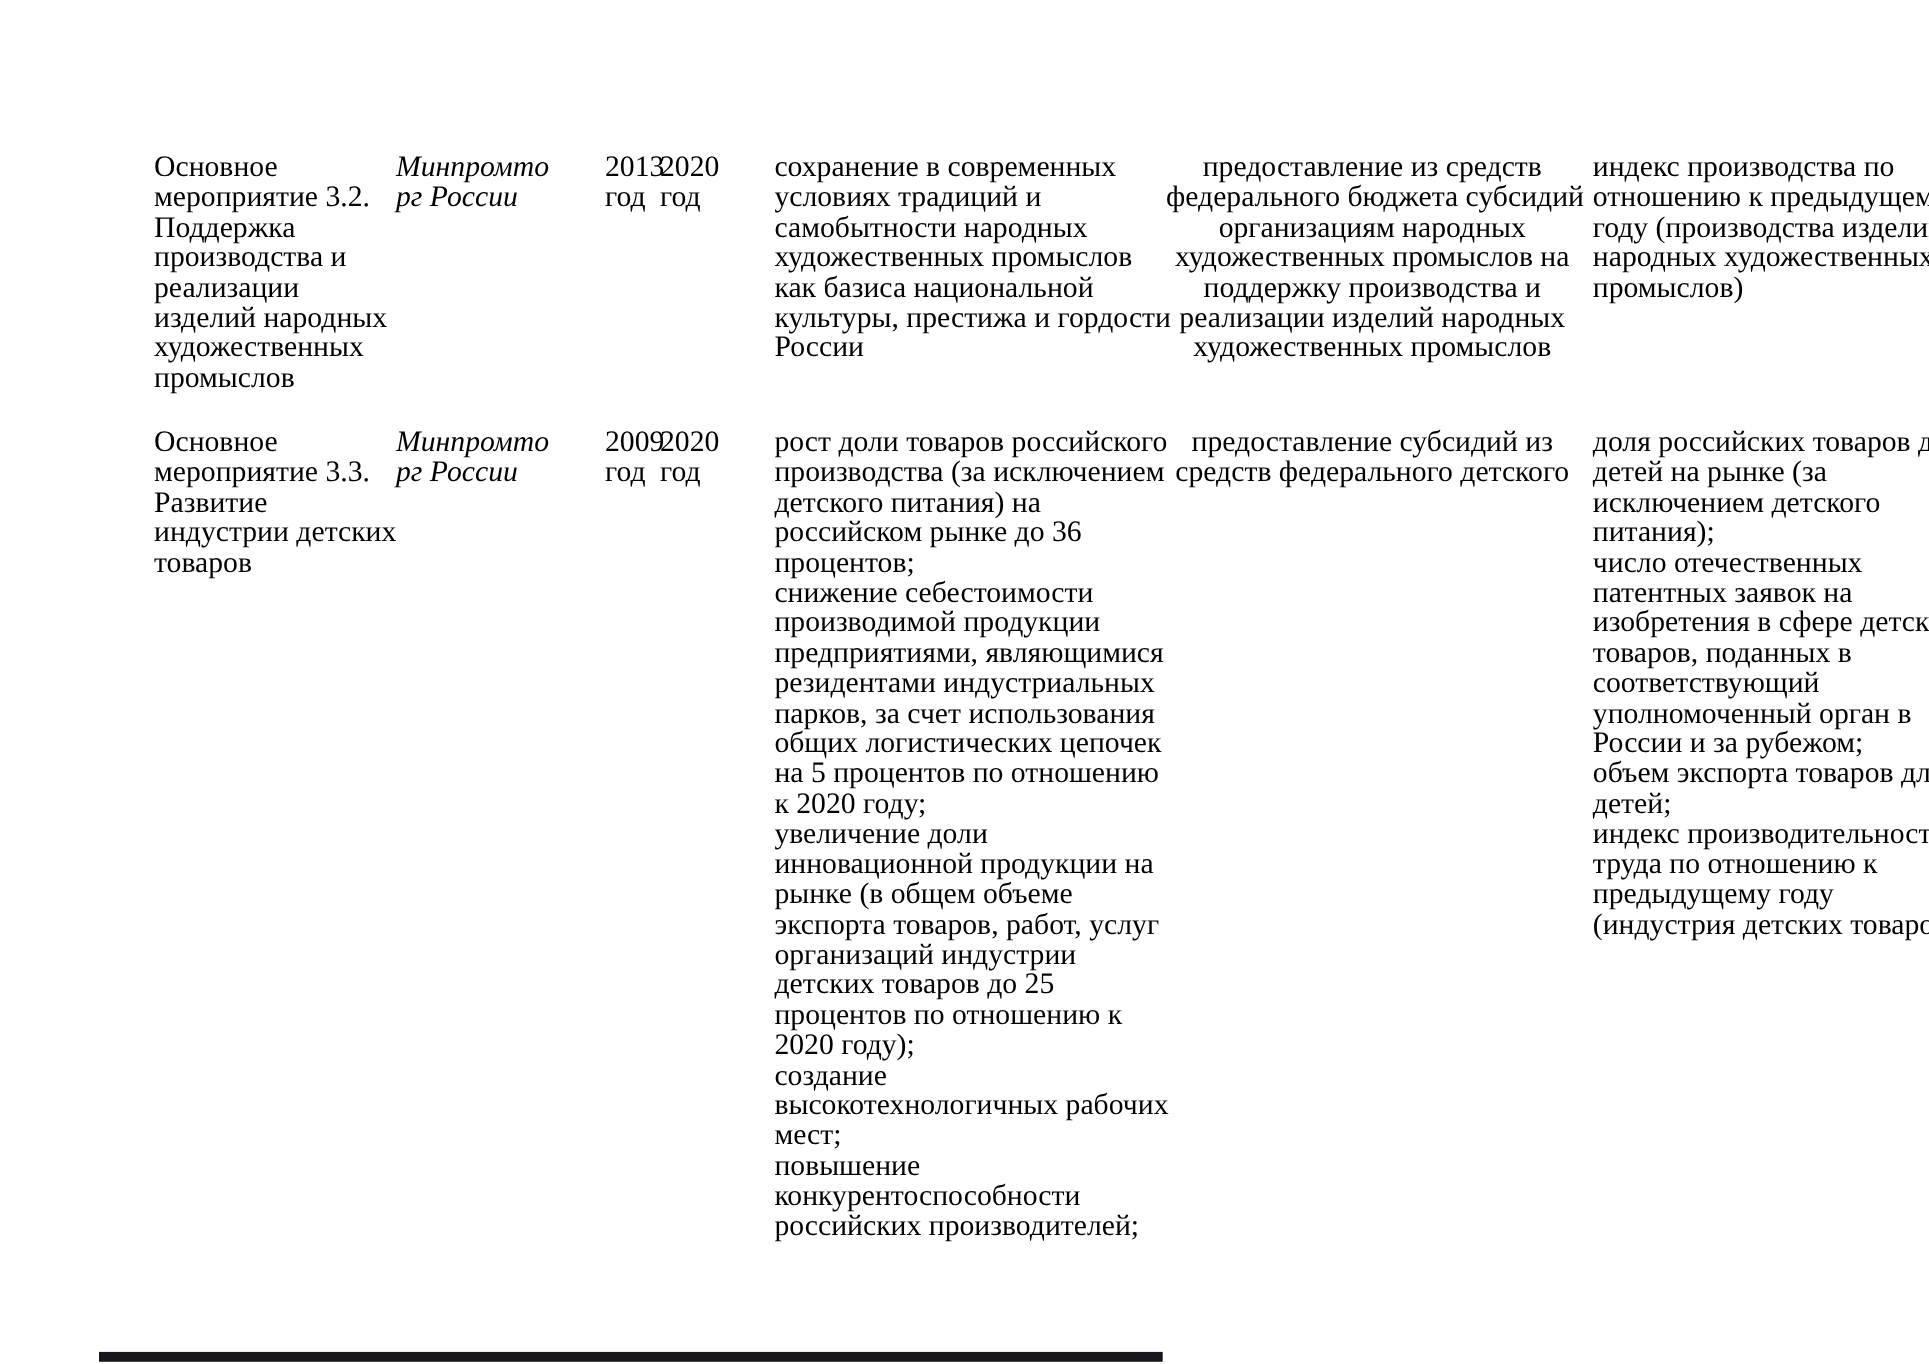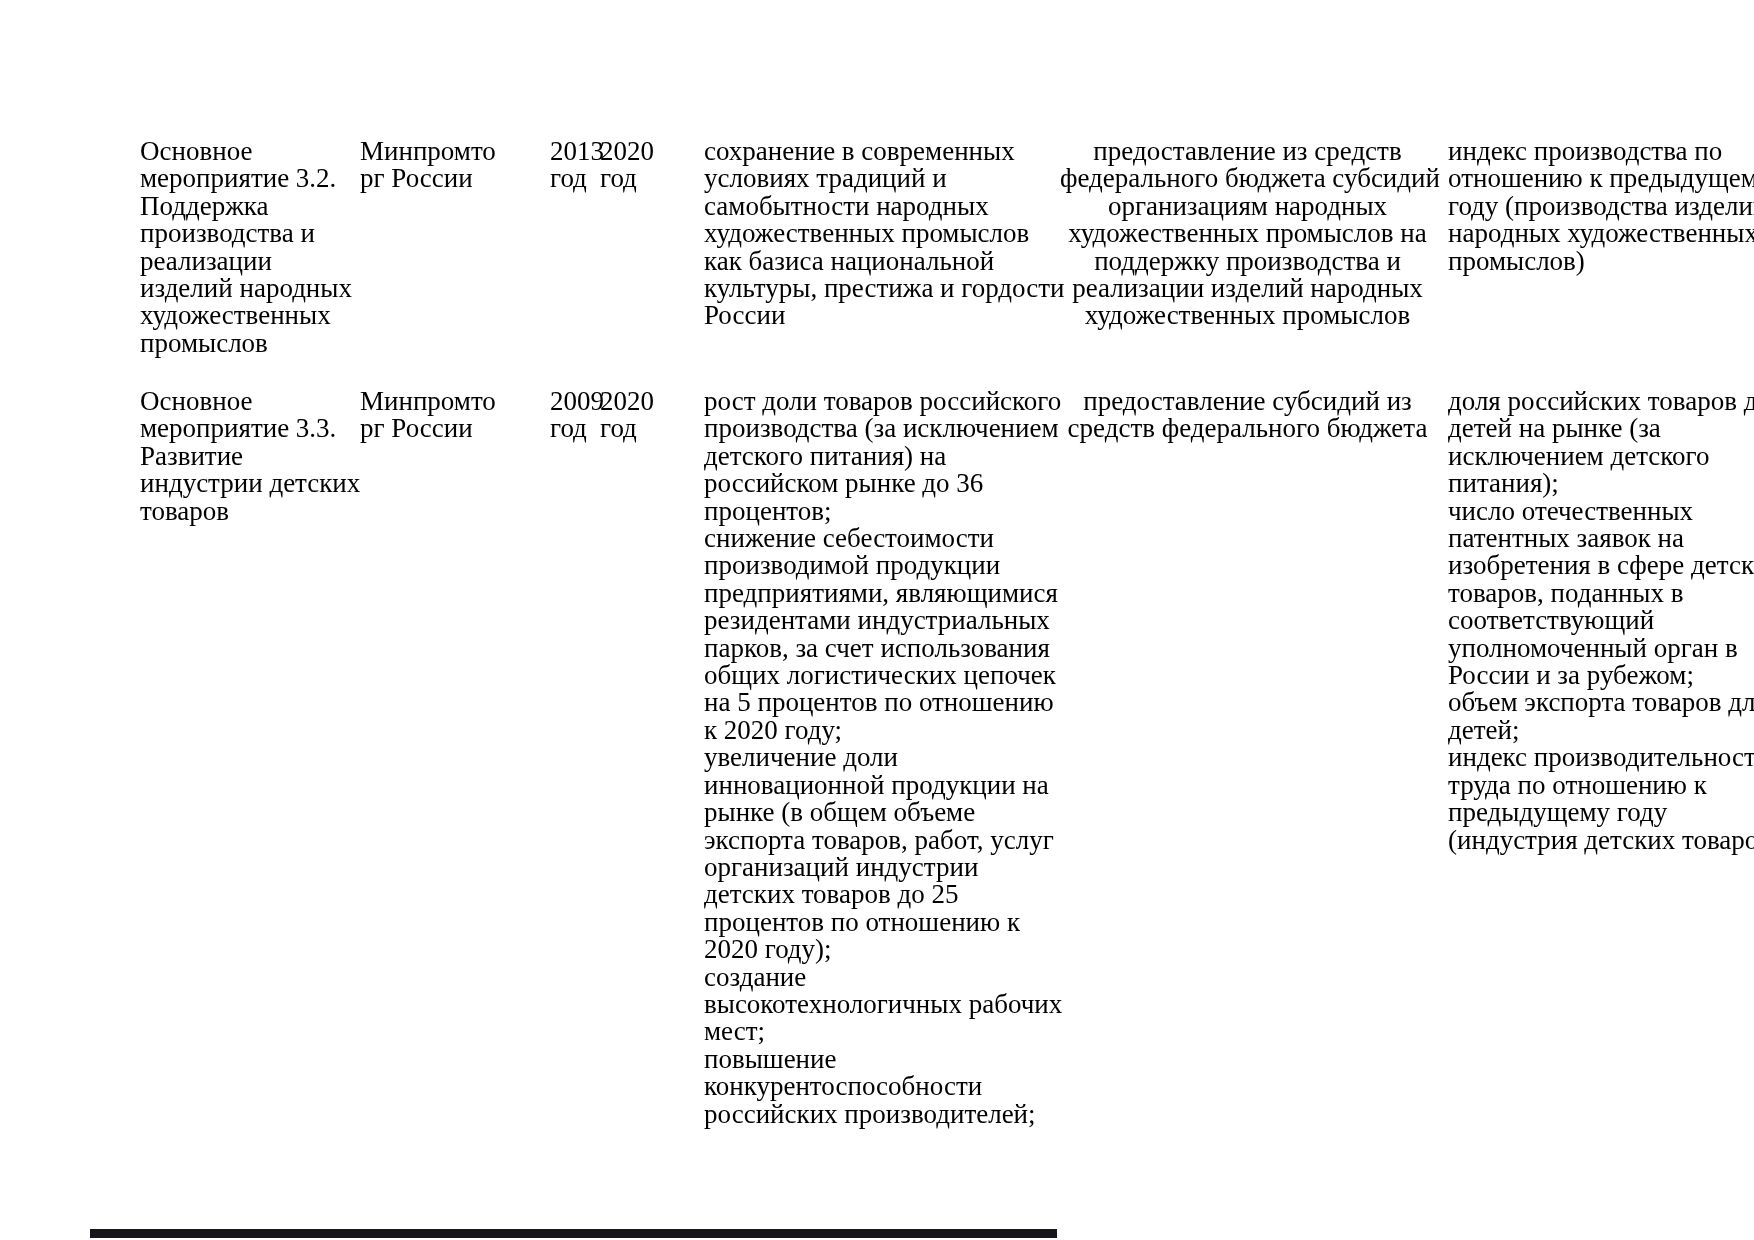--- a/index.html
+++ b/index.html
@@ -20,21 +20,21 @@
   }
   .cell {
     position: absolute;
     white-space: pre; 
   }
   
   .r1 { top: 138px; }
   .r2 { top: 388px; }
   
   .c-activity   { left: 140px;  width: 210px; }
-  .c-executor   { left: 360px;  width: 130px; }
+  .c-executor   { left: 360px;  width: 130px; font-style: italic; }
   .c-start-year { left: 550px;  width: 104px; }
   .c-end-year   { left: 600px;  width: 104px; }
   .c-expected   { left: 704px;  width: 345px; }
   .c-direct     { left: 1060px; width: 375px; text-align: center; }
   .c-indicators { left: 1448px; width: 320px; }
 
   .bottom-bar {
     position: absolute;
     left: 90px;
     top: 1229px;
@@ -117,21 +117,21 @@
 детских товаров до 25
 процентов по отношению к
 2020 году);
 создание
 высокотехнологичных рабочих
 мест;
 повышение
 конкурентоспособности
 российских производителей;</div>
     <div class="cell r2 c-direct">предоставление субсидий из
-средств федерального бюджета</div>
+средств федерального детского</div>
     <div class="cell r2 c-indicators">доля российских товаров для
 детей на рынке (за
 исключением детского
 питания);
 число отечественных
 патентных заявок на
 изобретения в сфере детских
 товаров, поданных в
 соответствующий
 уполномоченный орган в

